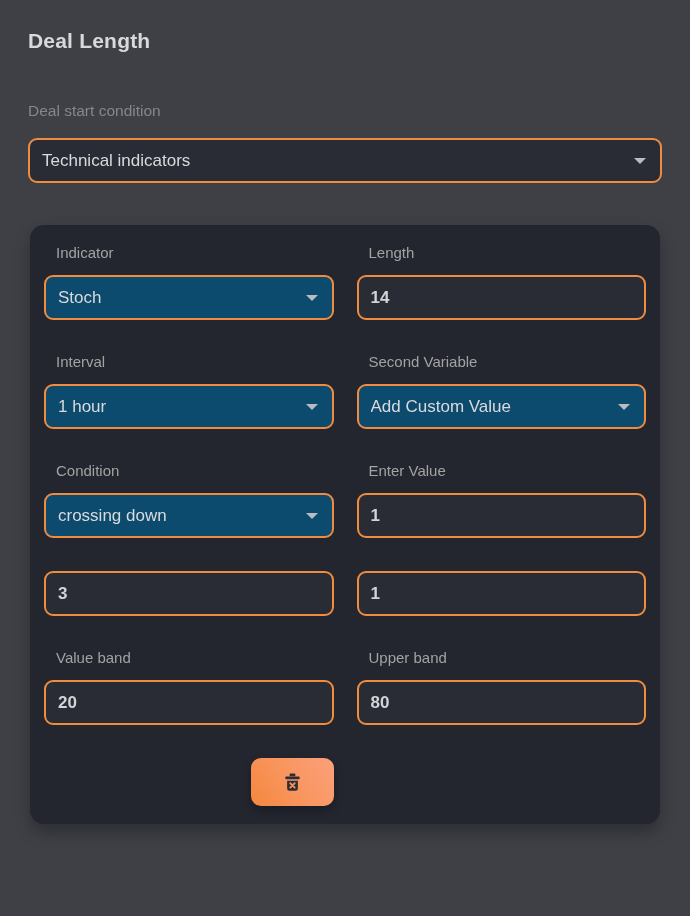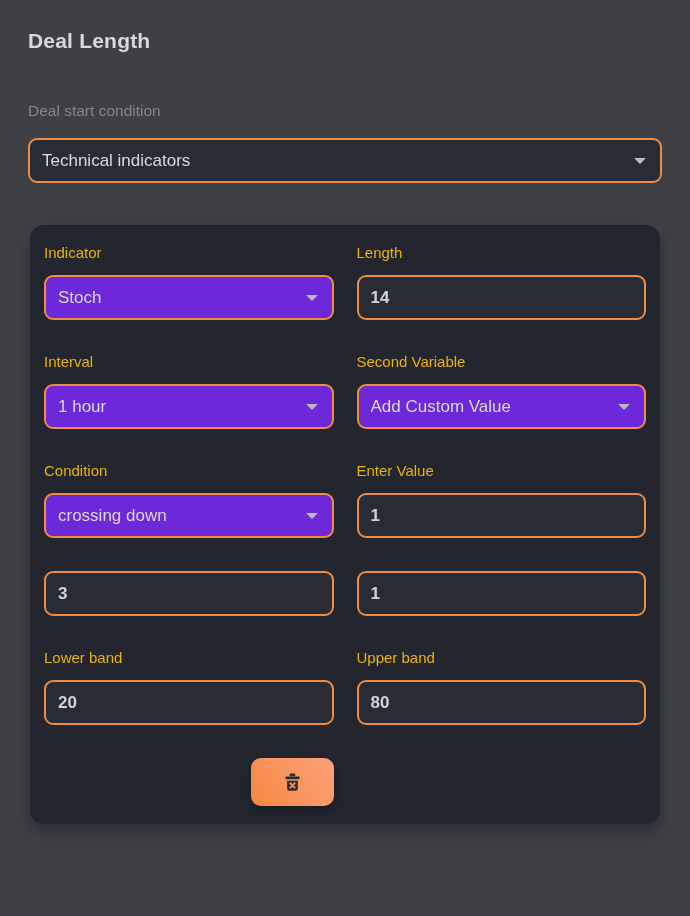--- a/index.html
+++ b/index.html
@@ -68,34 +68,35 @@
   .grid {
     display: grid;
     grid-template-columns: 1fr 1fr;
     column-gap: 23px;
     row-gap: 33px;
   }
   .cell { min-width: 0; }
   .flabel {
     font-size: 15px;
     line-height: 18px;
-    color: #eab308;
+    color: #a3a3a3;
     margin-bottom: 13px;
+    margin-left: 12px;
   }
   input.control {
     width: 100%;
     background: #2a2c35;
     color: #d3d4d7;
     font-family: "Liberation Sans", sans-serif;
     font-size: 17px;
     font-weight: 700;
     outline: none;
     cursor: text;
   }
-  .cell-select .control { background: #6d28d9; }
+  .cell-select .control { background: #0c4a6e; }
 
   .delete-cell {
     display: flex;
     justify-content: flex-end;
     align-items: flex-end;
   }
   .delete-btn {
     width: 83px;
     height: 48px;
     border: none;
@@ -162,21 +163,21 @@
           <div class="flabel">Enter Value</div>
           <input class="control" type="text" value="1" style="">
         </div>
         <div class="cell">
           <input class="control" type="text" value="3" style="">
         </div>
         <div class="cell">
           <input class="control" type="text" value="1" style="">
         </div>
         <div class="cell">
-          <div class="flabel">Lower band</div>
+          <div class="flabel">Value band</div>
           <input class="control" type="text" value="20" style="">
         </div>
         <div class="cell">
           <div class="flabel">Upper band</div>
           <input class="control" type="text" value="80" style="">
         </div>
         <div class="cell delete-cell">
         <button class="delete-btn">
           <svg width="23" height="23" viewBox="0 0 24 24" aria-hidden="true">
             <rect x="9" y="2.6" width="6" height="3" rx="1" fill="#2b2e37"></rect>

